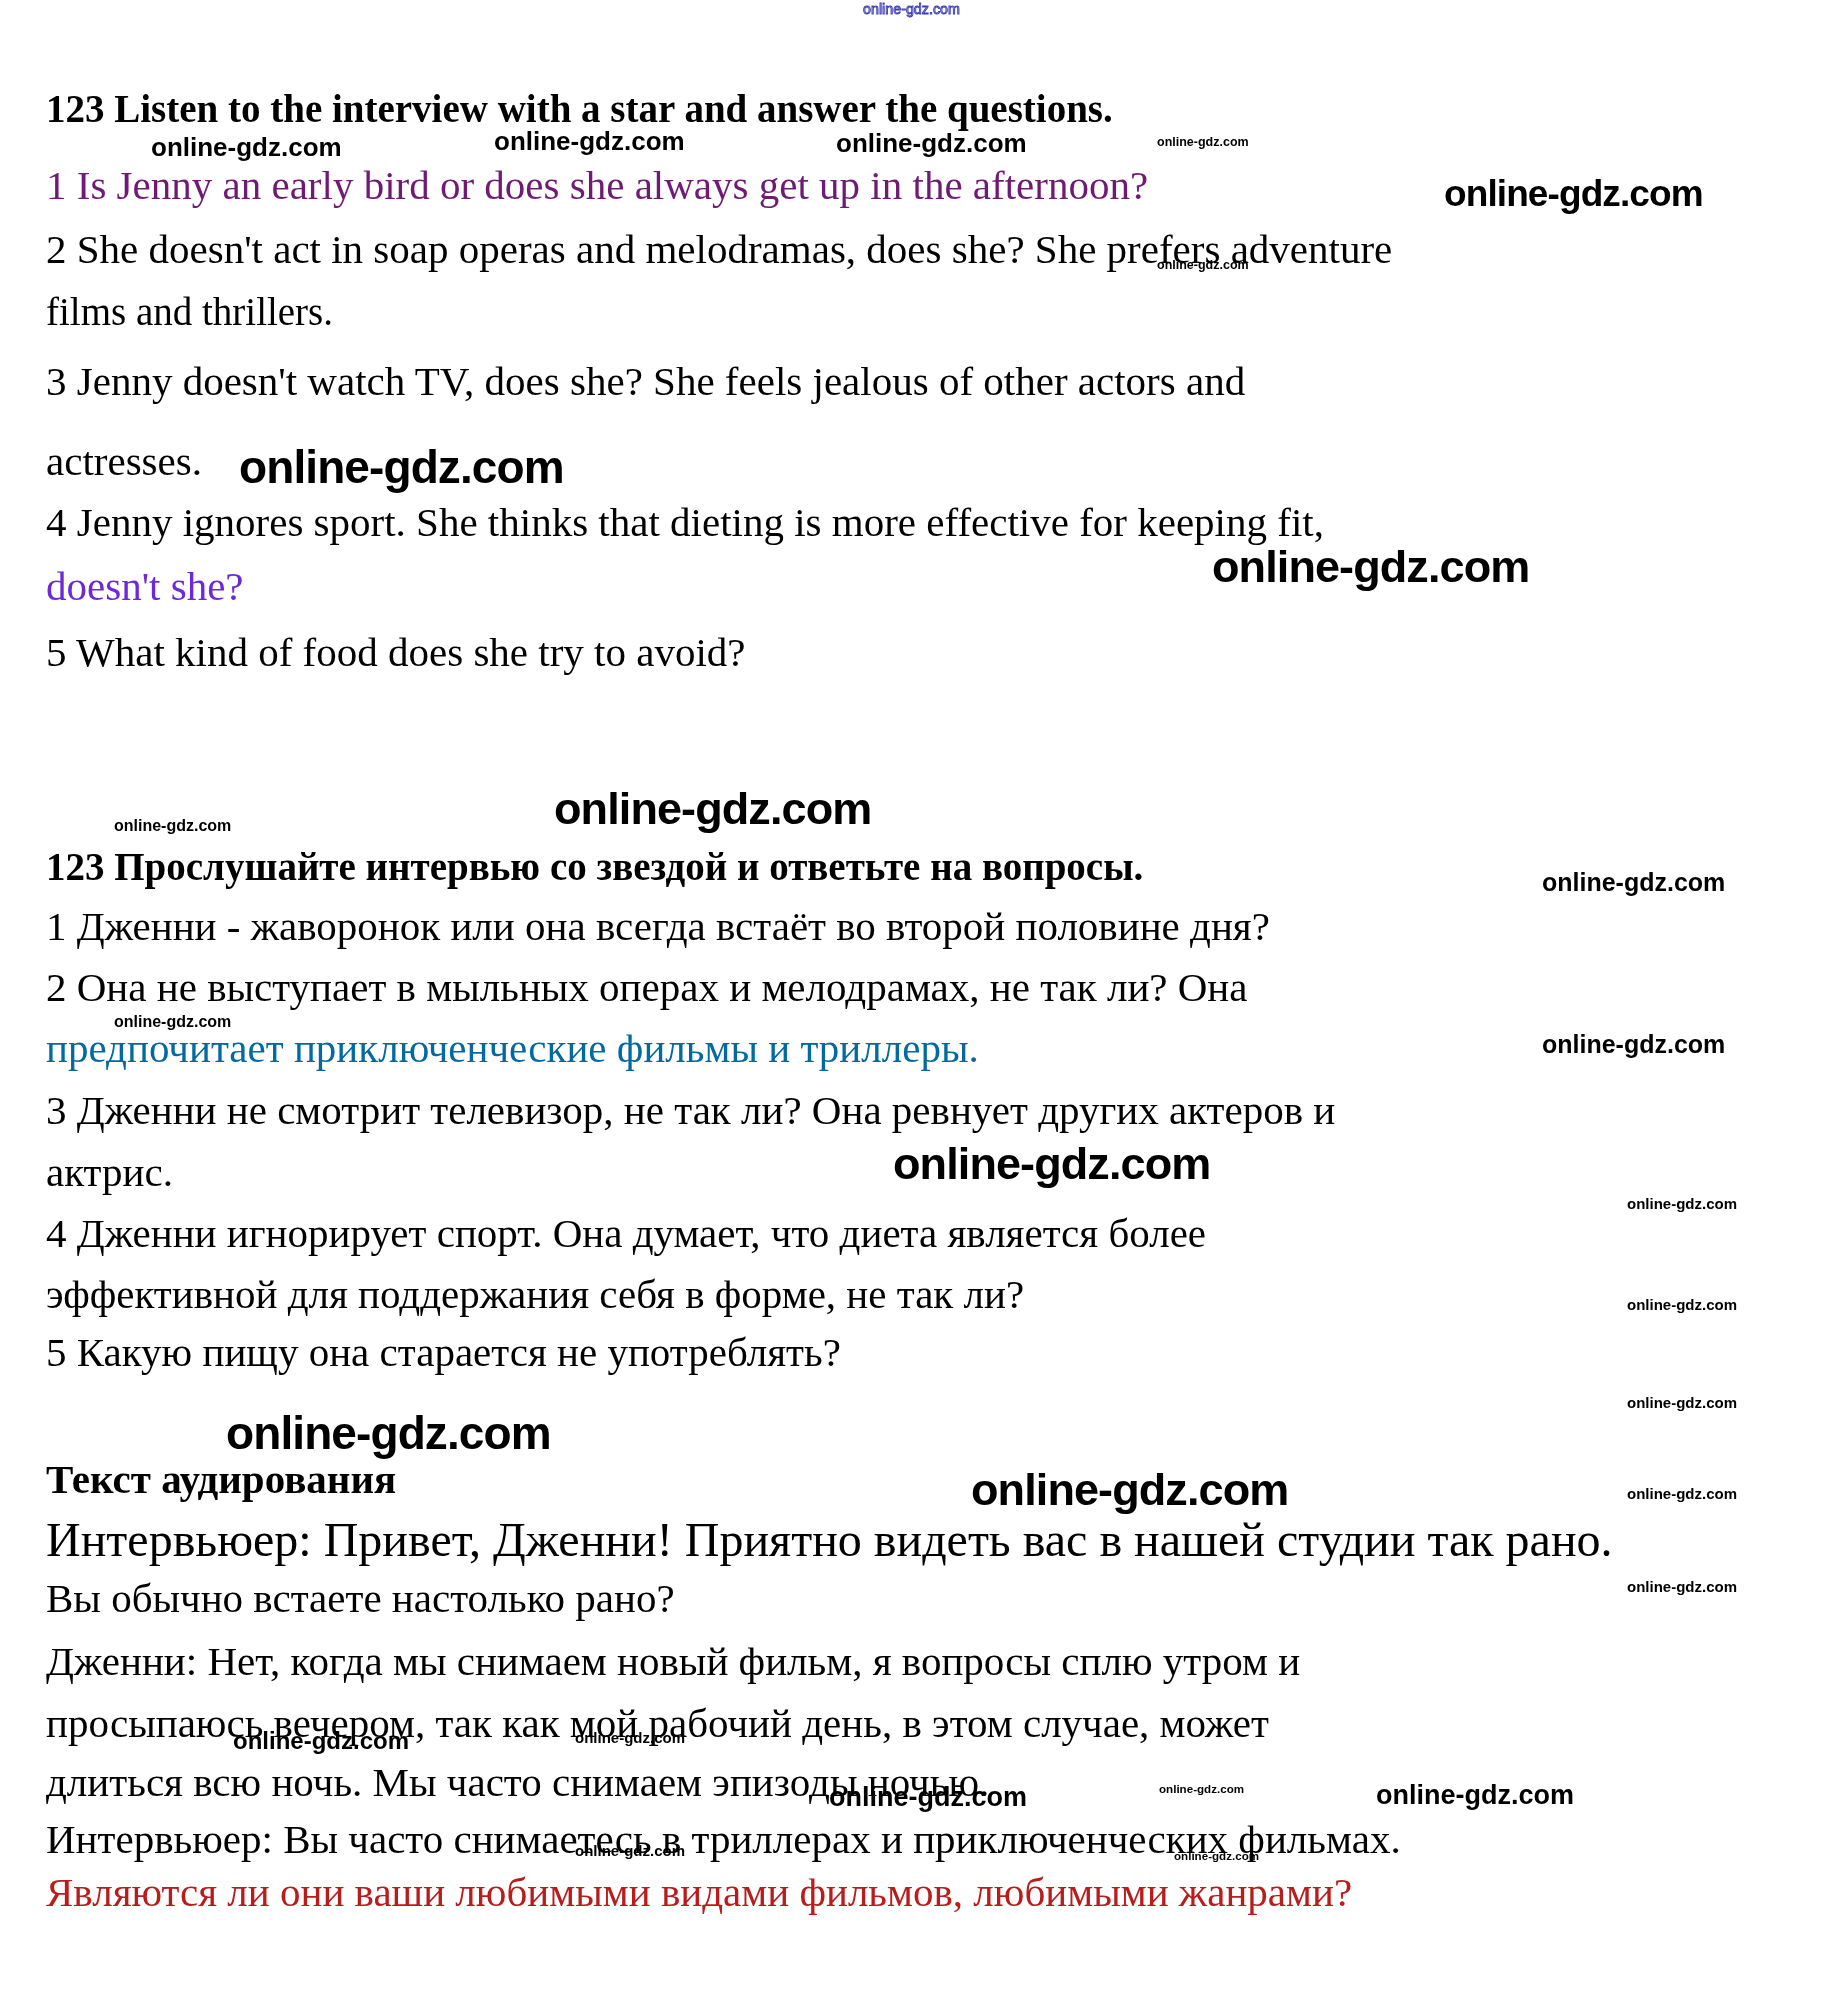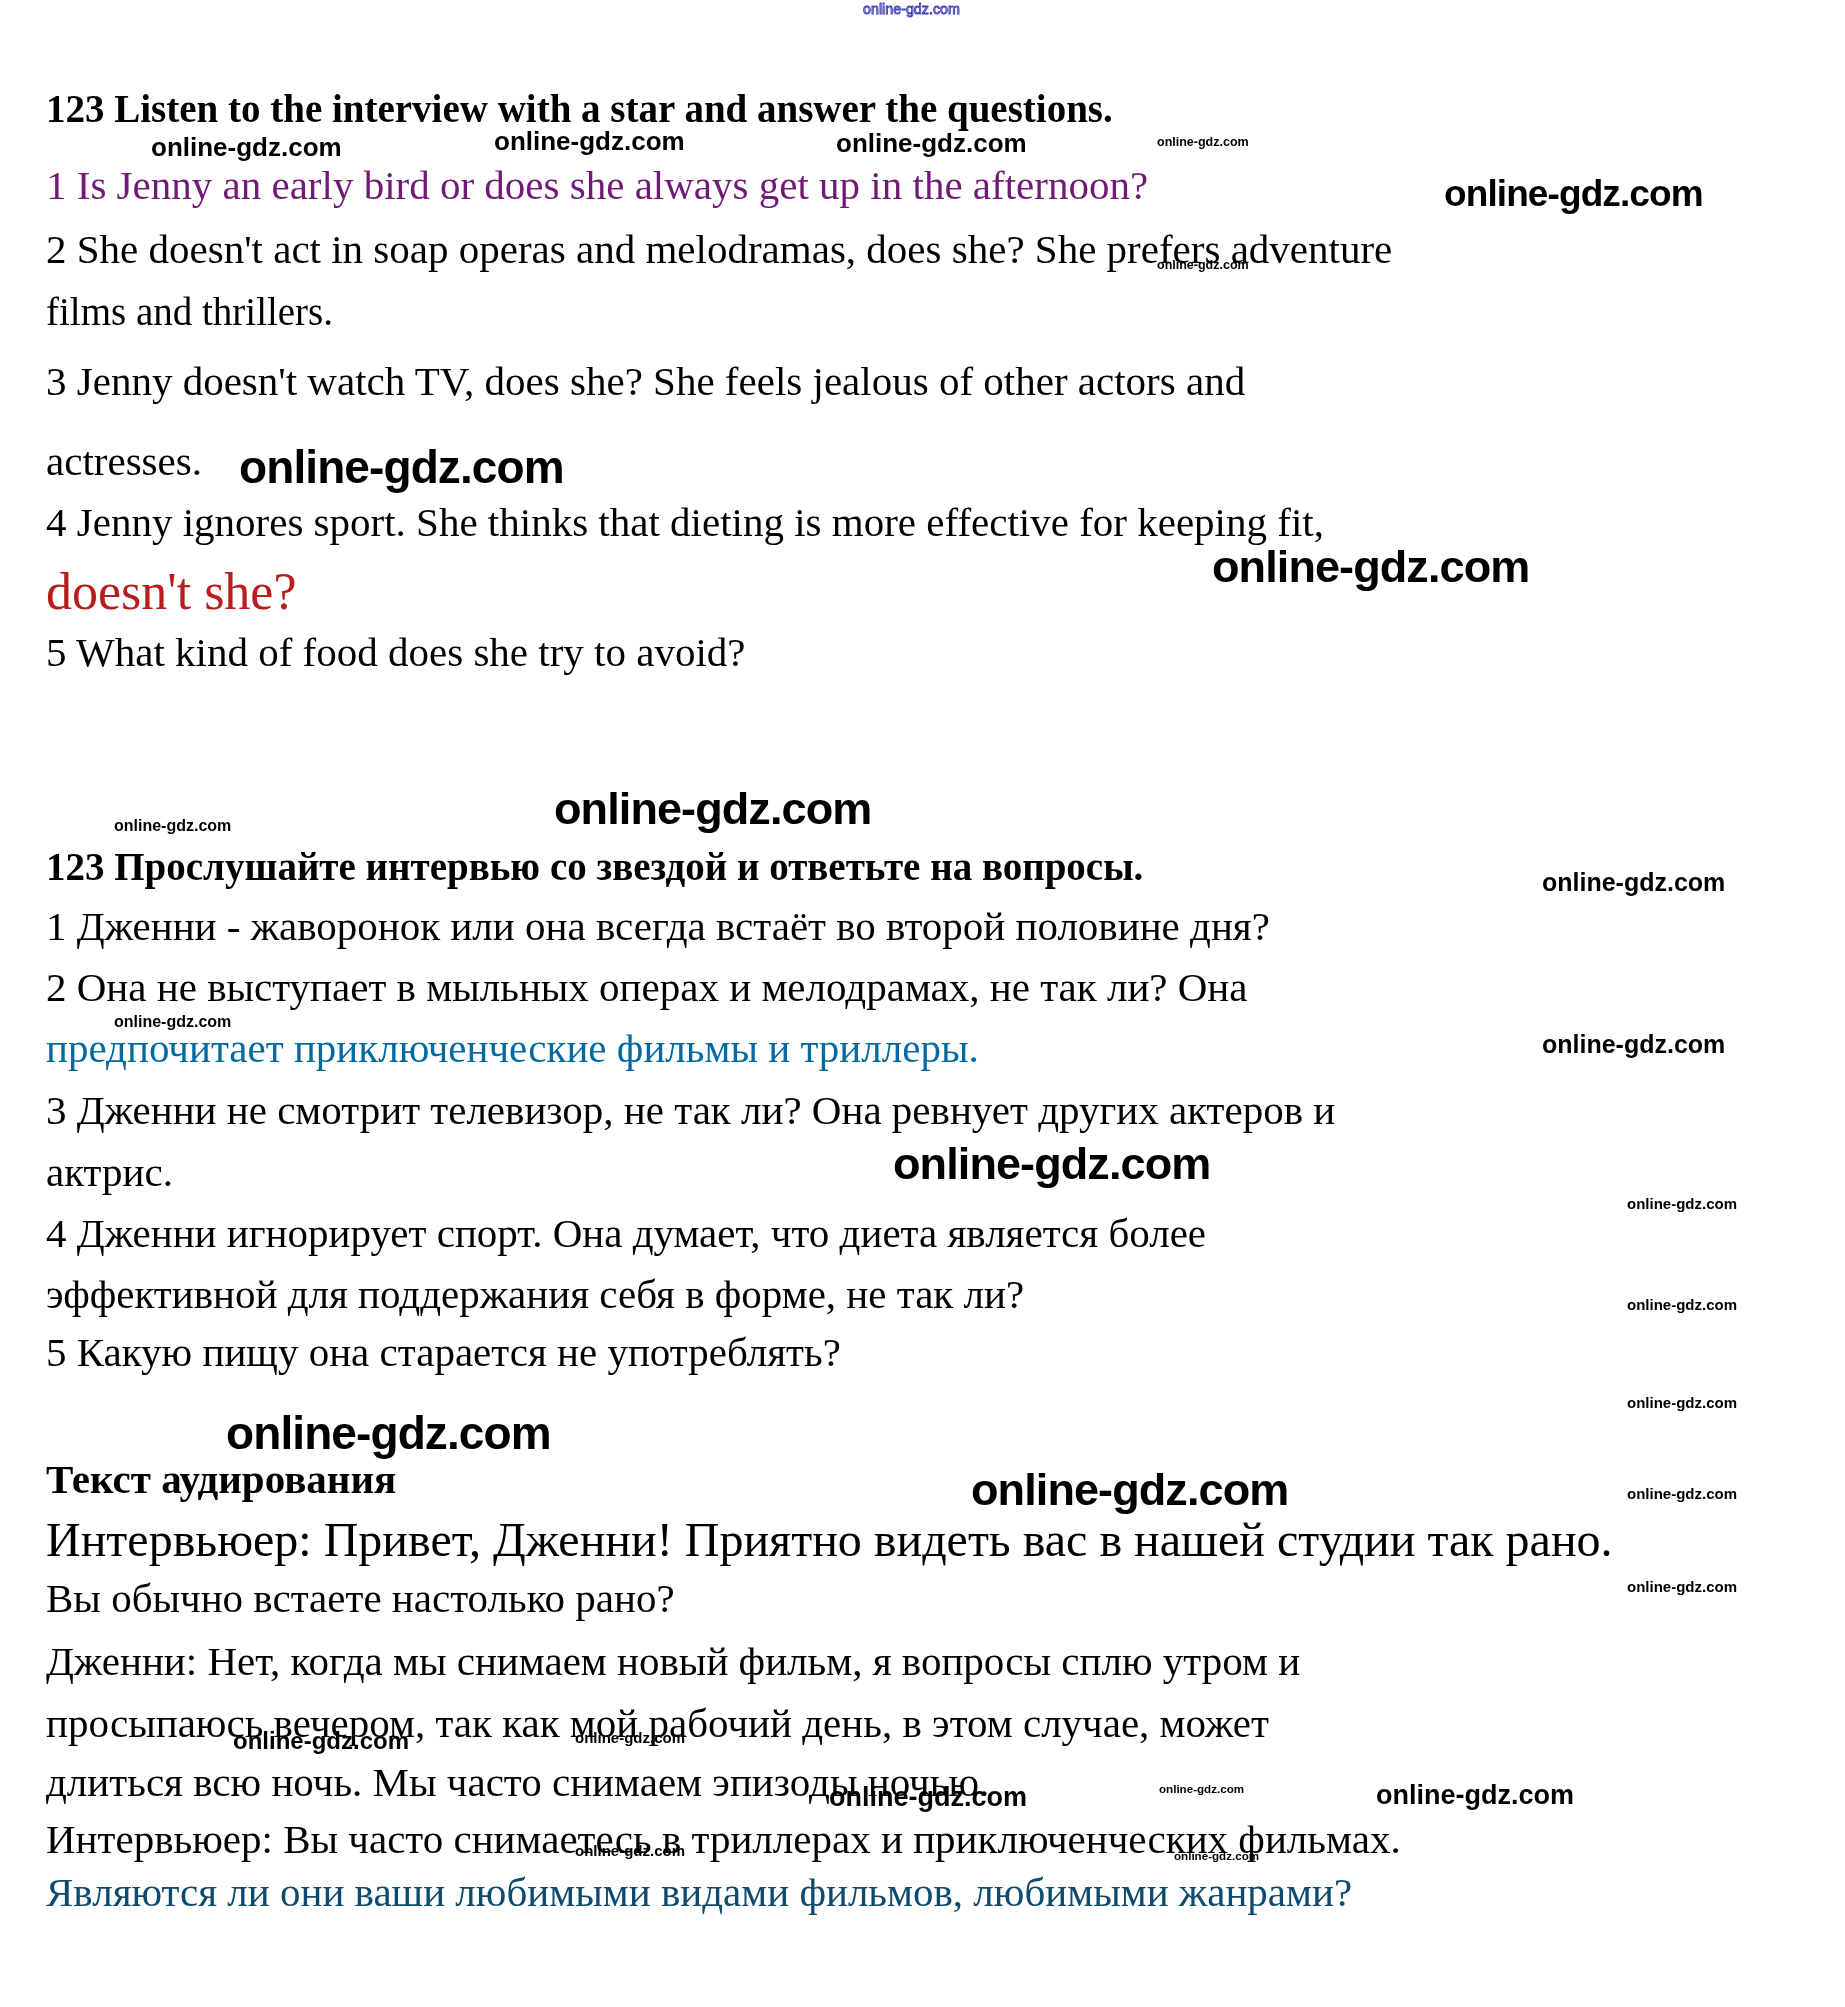--- a/index.html
+++ b/index.html
@@ -37,21 +37,21 @@
 
 <div id="page" style="width: 1845px; height: 2008px; background: rgb(255, 255, 255);">
   <div id="section-english-task">
       <div class="line bold" style="left: 46px; top: 89px; font-size: 39px; color: rgb(0, 0, 0);">123 Listen to the interview with a star and answer the questions.</div>
       <div class="line" style="left: 46px; top: 164px; font-size: 41px; color: #701a75;">1 Is Jenny an early bird or does she always get up in the afternoon?</div>
       <div class="line" style="left: 46px; top: 228px; font-size: 41px; color: rgb(0, 0, 0);">2 She doesn't act in soap operas and melodramas, does she? She prefers adventure</div>
       <div class="line" style="left: 46px; top: 292px; font-size: 39px; color: rgb(0, 0, 0);">films and thrillers.</div>
       <div class="line" style="left: 46px; top: 360px; font-size: 41px; color: rgb(0, 0, 0);">3 Jenny doesn't watch TV, does she? She feels jealous of other actors and</div>
       <div class="line" style="left: 46px; top: 440px; font-size: 41px; color: rgb(0, 0, 0);">actresses.</div>
       <div class="line" style="left: 46px; top: 501px; font-size: 41px; color: rgb(0, 0, 0);">4 Jenny ignores sport. She thinks that dieting is more effective for keeping fit,</div>
-      <div class="line" style="left: 46px; top: 565px; font-size: 52px; color: #b91c1c;">doesn't she?</div>
+      <div class="line" style="left: 46px; top: 565px; font-size: 41px; color: #6d28d9;">doesn't she?</div>
       <div class="line" style="left: 46px; top: 631px; font-size: 41px; color: rgb(0, 0, 0);">5 What kind of food does she try to avoid?</div>
     </div>
   <div id="section-russian-task">
       <div class="line bold" style="left: 46px; top: 847px; font-size: 39px; color: rgb(0, 0, 0);">123 Прослушайте интервью со звездой и ответьте на вопросы.</div>
       <div class="line" style="left: 46px; top: 905px; font-size: 41px; color: rgb(0, 0, 0);">1 Дженни - жаворонок или она всегда встаёт во второй половине дня?</div>
       <div class="line" style="left: 46px; top: 966px; font-size: 41px; color: rgb(0, 0, 0);">2 Она не выступает в мыльных операх и мелодрамах, не так ли? Она</div>
       <div class="line" style="left: 46px; top: 1027px; font-size: 41px; color: #0369a1;">предпочитает приключенческие фильмы и триллеры.</div>
       <div class="line" style="left: 46px; top: 1089px; font-size: 41px; color: rgb(0, 0, 0);">3 Дженни не смотрит телевизор, не так ли? Она ревнует других актеров и</div>
       <div class="line" style="left: 46px; top: 1151px; font-size: 41px; color: rgb(0, 0, 0);">актрис.</div>
       <div class="line" style="left: 46px; top: 1212px; font-size: 41px; color: rgb(0, 0, 0);">4 Дженни игнорирует спорт. Она думает, что диета является более</div>
@@ -59,21 +59,21 @@
       <div class="line" style="left: 46px; top: 1331px; font-size: 41px; color: rgb(0, 0, 0);">5 Какую пищу она старается не употреблять?</div>
     </div>
   <div id="section-audio-script">
       <div class="line bold" style="left: 46px; top: 1458px; font-size: 41px; color: rgb(0, 0, 0);">Текст аудирования</div>
       <div class="line" style="left: 46px; top: 1515px; font-size: 48px; color: rgb(0, 0, 0);">Интервьюер: Привет, Дженни! Приятно видеть вас в нашей студии так рано.</div>
       <div class="line" style="left: 46px; top: 1577px; font-size: 41px; color: rgb(0, 0, 0);">Вы обычно встаете настолько рано?</div>
       <div class="line" style="left: 46px; top: 1640px; font-size: 41px; color: rgb(0, 0, 0);">Дженни: Нет, когда мы снимаем новый фильм, я вопросы сплю утром и</div>
       <div class="line" style="left: 46px; top: 1702px; font-size: 41px; color: rgb(0, 0, 0);">просыпаюсь вечером, так как мой рабочий день, в этом случае, может</div>
       <div class="line" style="left: 46px; top: 1761px; font-size: 41px; color: rgb(0, 0, 0);">длиться всю ночь. Мы часто снимаем эпизоды ночью.</div>
       <div class="line" style="left: 46px; top: 1818px; font-size: 41px; color: rgb(0, 0, 0);">Интервьюер: Вы часто снимаетесь в триллерах и приключенческих фильмах.</div>
-      <div class="line" style="left: 46px; top: 1871px; font-size: 41px; color: #0c4a6e;">Являются ли они ваши любимыми видами фильмов, любимыми жанрами?</div>
+      <div class="line" style="left: 46px; top: 1871px; font-size: 41px; color: #b91c1c;">Являются ли они ваши любимыми видами фильмов, любимыми жанрами?</div>
     </div>
   <div id="watermark-layer">
       <span class="wm blue" style="left: 863px; top: 1.8px; font-size: 14.3px; font-weight: 400;">online-gdz.com</span>
       <span class="wm" style="left: 151px; top: 134px; font-size: 26px; font-weight: 700;">online-gdz.com</span>
       <span class="wm" style="left: 494px; top: 128px; font-size: 26px; font-weight: 700;">online-gdz.com</span>
       <span class="wm" style="left: 836px; top: 130px; font-size: 26px; font-weight: 700;">online-gdz.com</span>
       <span class="wm" style="left: 1157px; top: 136px; font-size: 12.5px; font-weight: 700;">online-gdz.com</span>
       <span class="wm big" style="left: 1444px; top: 175px; font-size: 37px; font-weight: 700;">online-gdz.com</span>
       <span class="wm" style="left: 1157px; top: 259px; font-size: 12.5px; font-weight: 700;">online-gdz.com</span>
       <span class="wm big" style="left: 239px; top: 444px; font-size: 46px; font-weight: 700;">online-gdz.com</span>

